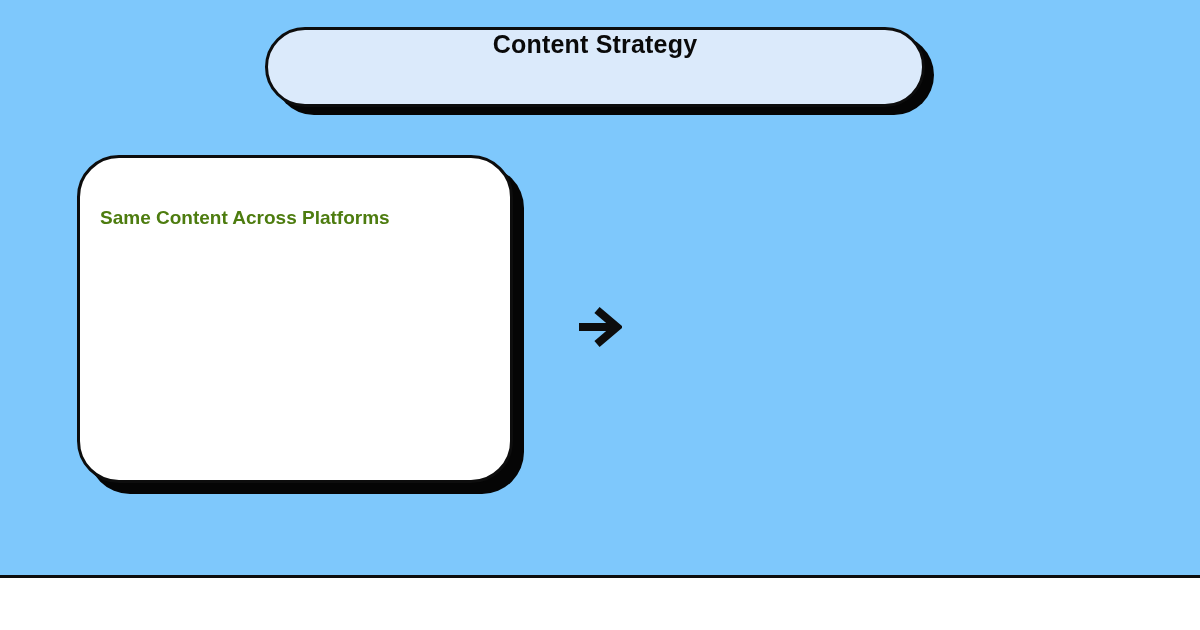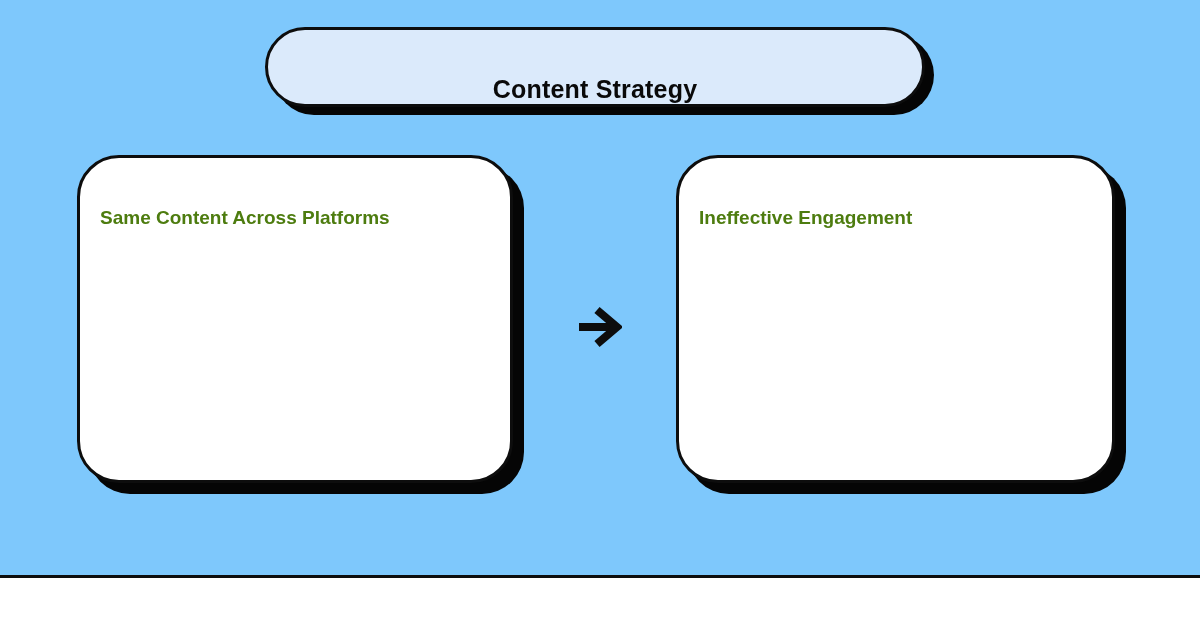--- a/index.html
+++ b/index.html
@@ -26,21 +26,21 @@
     position: absolute;
     left: 265px;
     top: 27px;
     width: 660px;
     height: 80px;
     background: #DBEAFB;
     border: 3px solid #0D0D0D;
     border-radius: 44px;
     box-shadow: 9px 8px 0 0 #050505;
     display: flex;
-    align-items: flex-end;
+    align-items: flex-start;
     justify-content: center;
   }
   .title-banner .banner-label {
     font-size: 25px;
     font-weight: 700;
     color: #0A0A0A;
     letter-spacing: 0.2px;
   }
   .node-card {
     position: absolute;
@@ -84,19 +84,16 @@
     <div class="node-title">Same Content Across Platforms</div>
   </div>
 
   <div class="connector">
     <svg width="44" height="42" viewBox="0 0 44 42" fill="none" xmlns="http://www.w3.org/2000/svg">
       <path d="M1 21 H35" stroke="#0D0D0D" stroke-width="8"></path>
       <path d="M19 4 L39 21 L19 38" stroke="#0D0D0D" stroke-width="8" fill="none" stroke-linejoin="miter"></path>
     </svg>
   </div>
 
-  <div class="node-card right">
-    <div class="node-title">Ineffective Engagement</div>
-  </div>
 
 </div>
 
 <div class="footer-strip"></div>
 
 </body></html>

